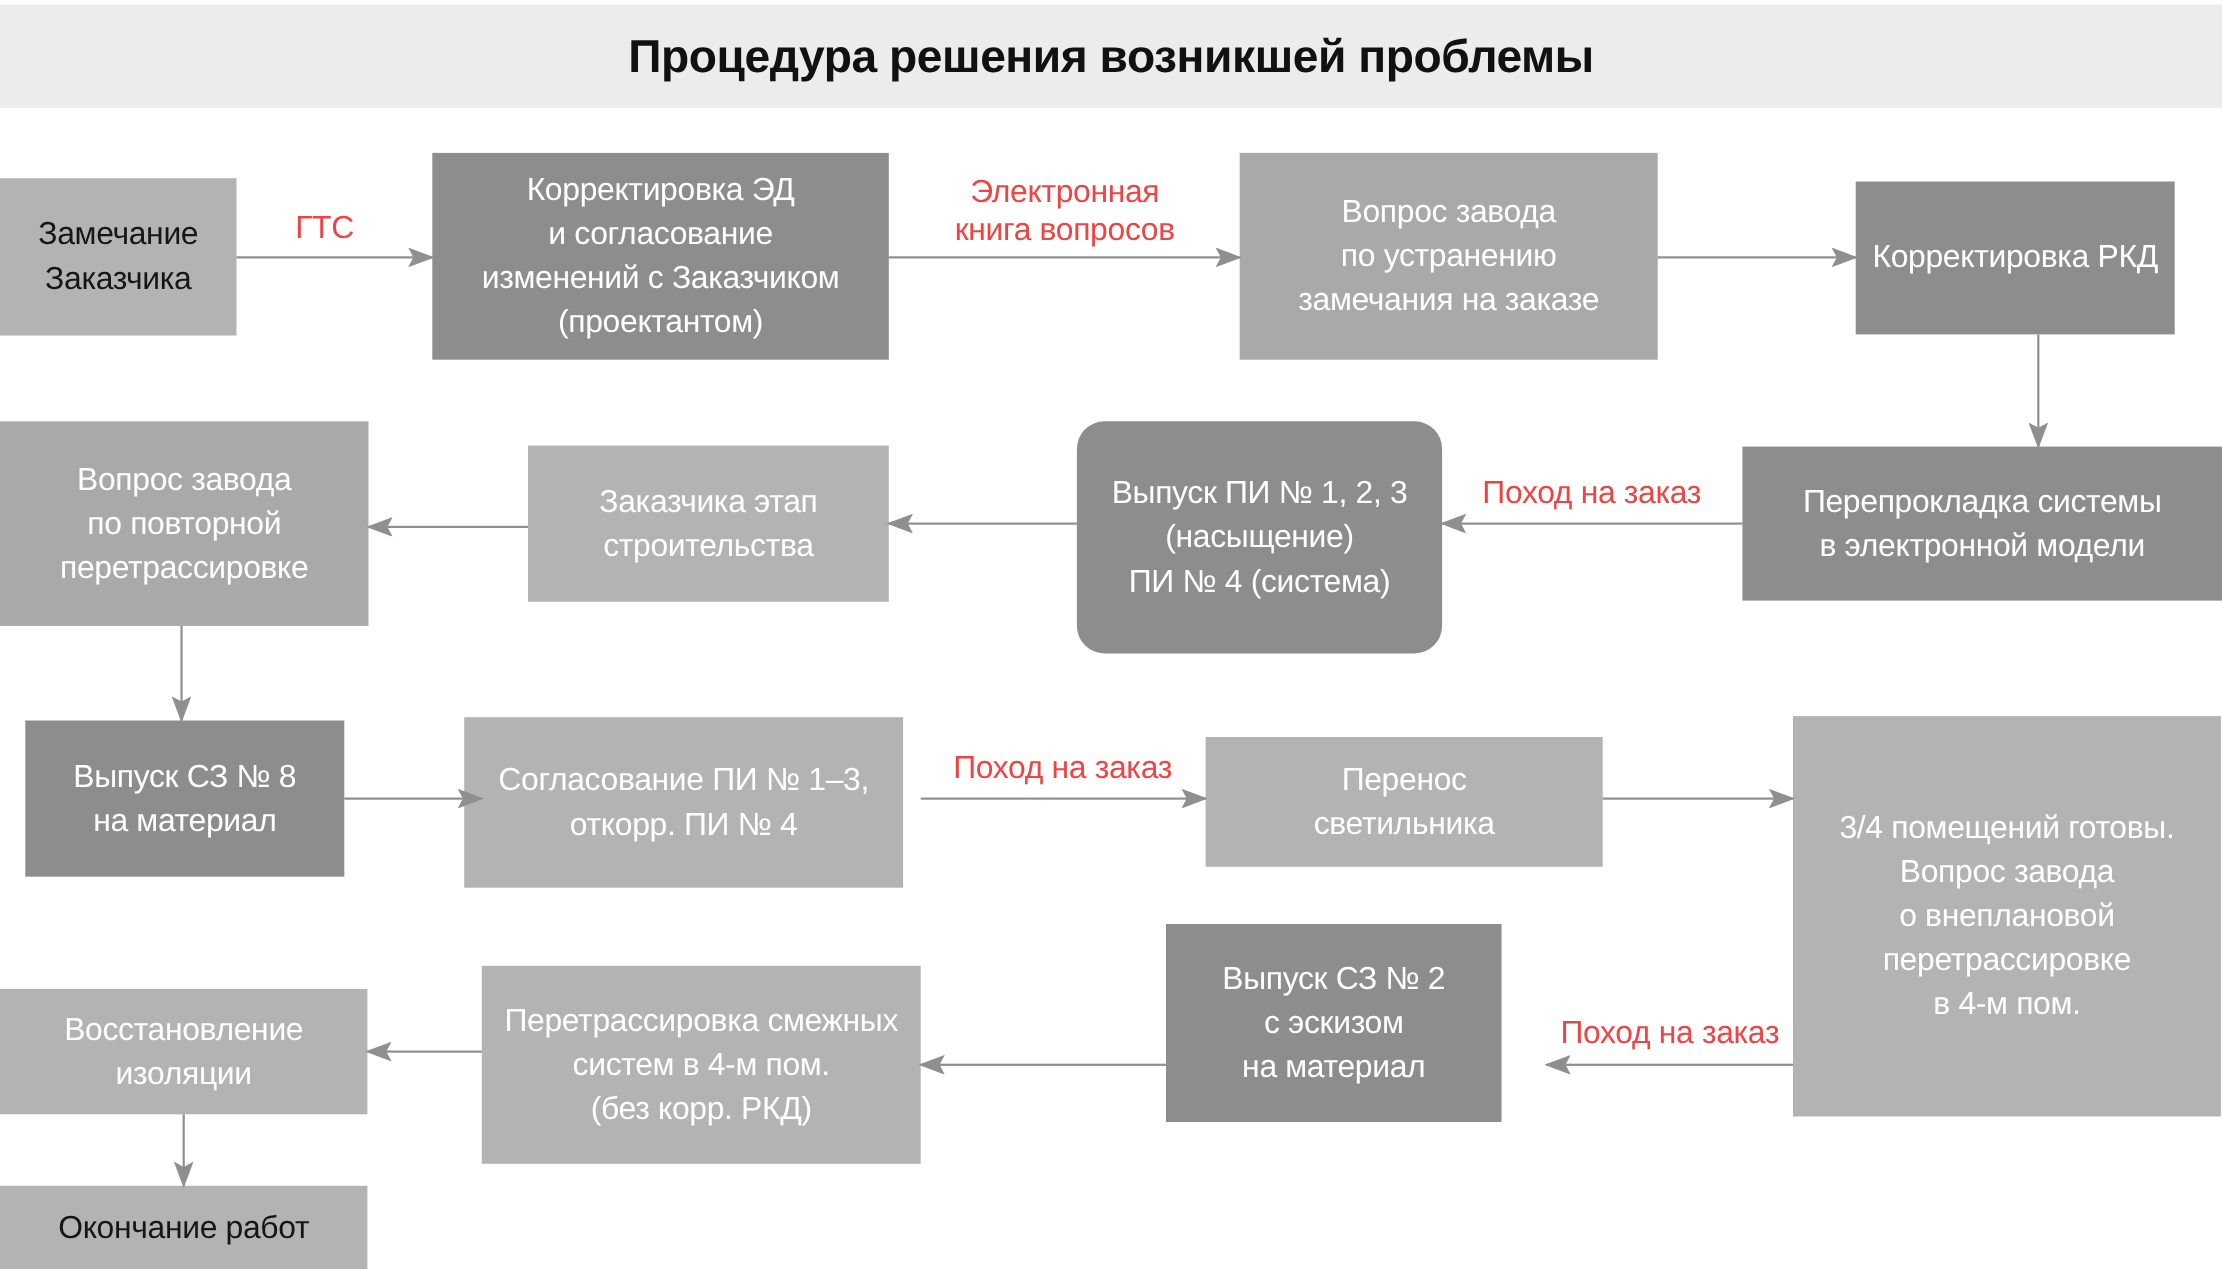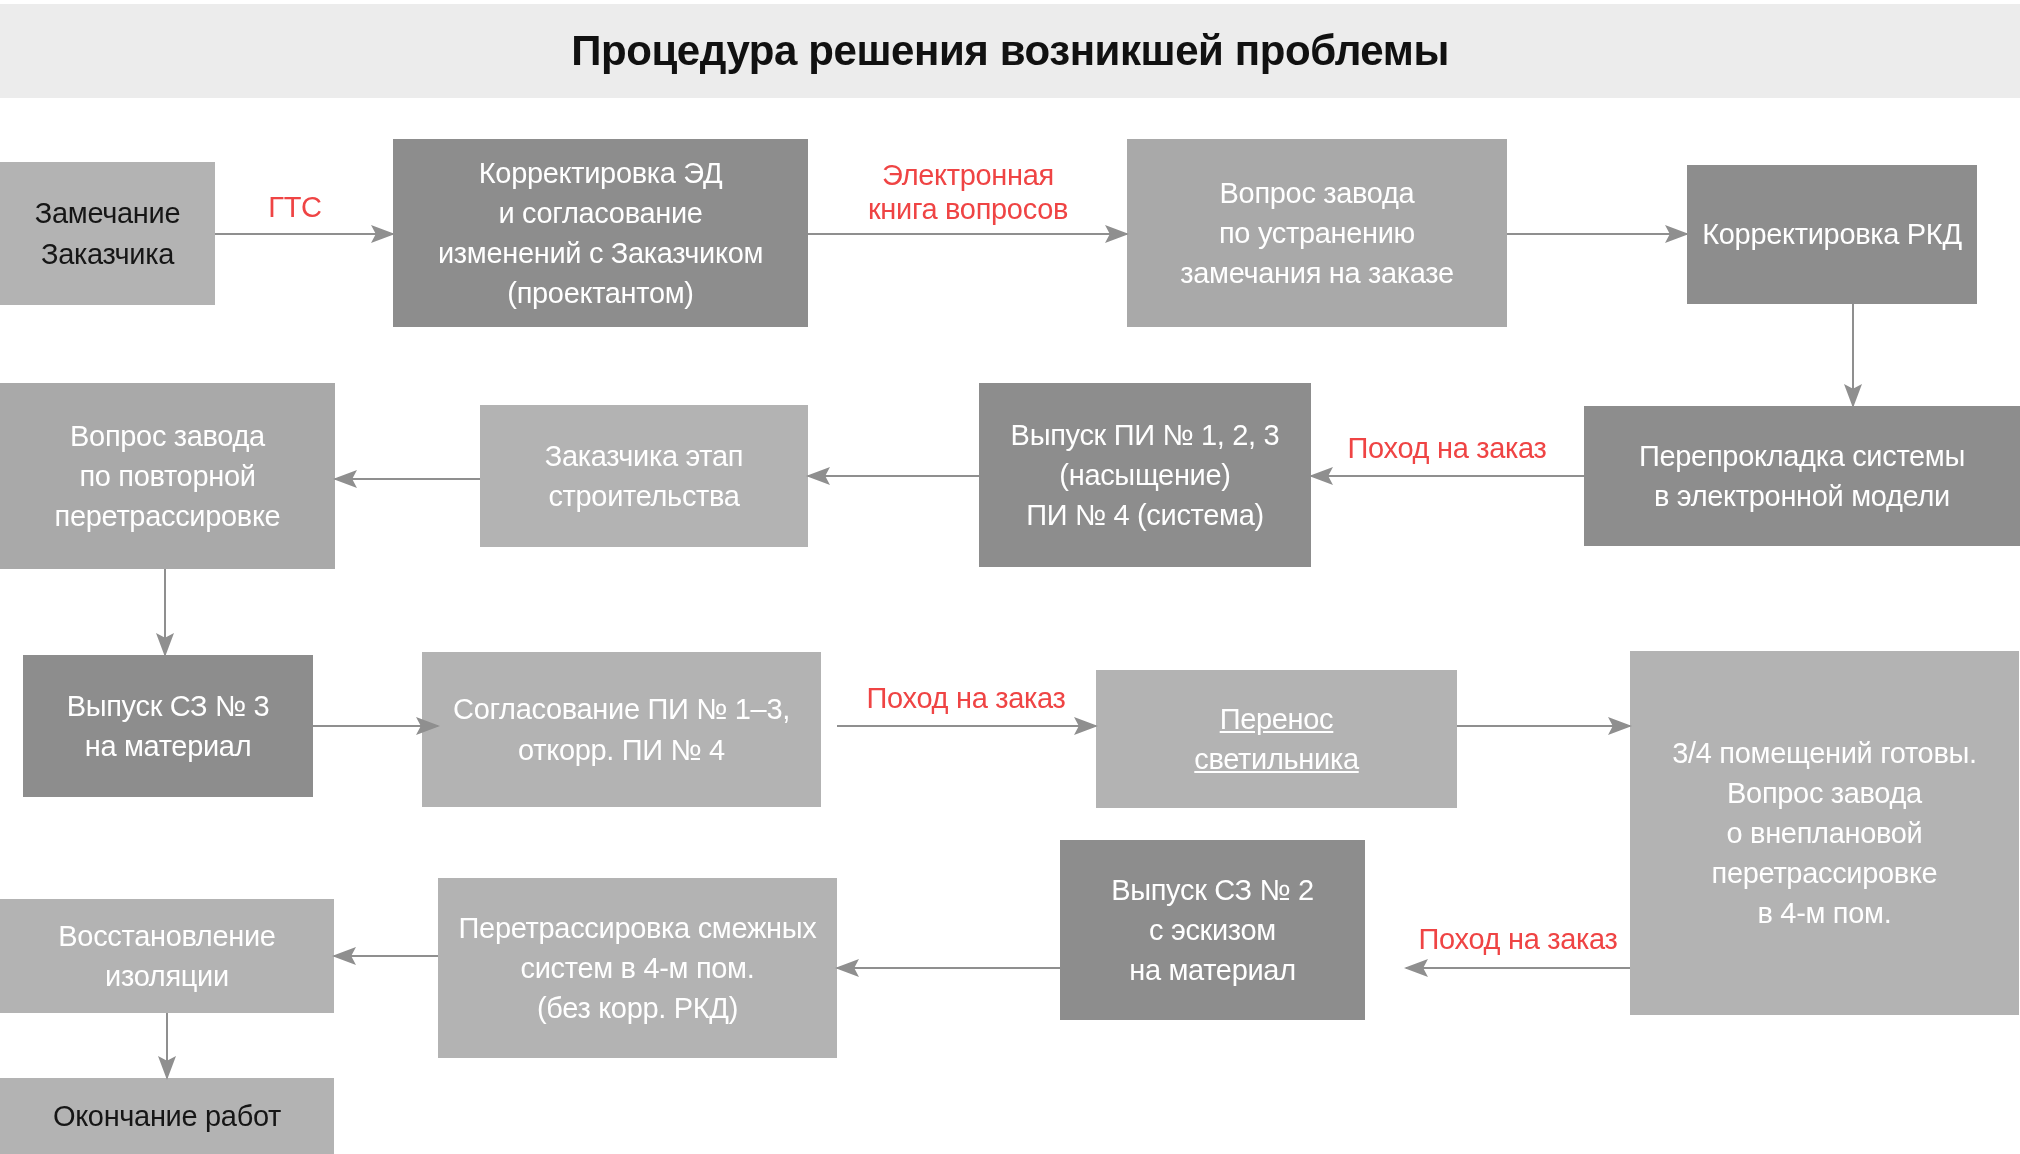--- a/index.html
+++ b/index.html
@@ -54,31 +54,31 @@
   <div class="node medium" style="left:1127px;top:139px;width:380px;height:188px;">Вопрос завода
 по устранению
 замечания на заказе</div>
   <div class="node dark" style="left:1687px;top:165px;width:290px;height:139px;">Корректировка РКД</div>
 
   <div class="node medium" style="left:0;top:383px;width:335px;height:186px;">Вопрос завода
 по повторной
 перетрассировке</div>
   <div class="node light" style="left:480px;top:405px;width:328px;height:142px;">Заказчика этап
 строительства</div>
-  <div class="node dark" style="left:979px;top:383px;width:332px;height:184px;">Выпуск ПИ № 1, 2, 3
+  <div class="node dark" style="left:979px;top:383px;width:332px;height:211px;border-radius:25px;">Выпуск ПИ № 1, 2, 3
 (насыщение)
 ПИ № 4 (система)</div>
   <div class="node dark" style="left:1584px;top:406px;width:436px;height:140px;">Перепрокладка системы
 в электронной модели</div>
 
-  <div class="node dark" style="left:23px;top:655px;width:290px;height:142px;">Выпуск СЗ № 3
+  <div class="node dark" style="left:23px;top:655px;width:290px;height:142px;">Выпуск СЗ № 8
 на материал</div>
   <div class="node light" style="left:422px;top:652px;width:399px;height:155px;">Согласование ПИ № 1–3,
 откорр. ПИ № 4</div>
-  <div class="node light" style="left:1096px;top:670px;width:361px;height:138px;text-decoration:underline;">Перенос
+  <div class="node light" style="left:1096px;top:670px;width:361px;height:118px;">Перенос
 светильника</div>
   <div class="node light" style="left:1630px;top:651px;width:389px;height:364px;">3/4 помещений готовы.
 Вопрос завода
 о внеплановой
 перетрассировке
 в 4-м пом.</div>
 
   <div class="node light" style="left:0;top:899px;width:334px;height:114px;">Восстановление
 изоляции</div>
   <div class="node light" style="left:438px;top:878px;width:399px;height:180px;">Перетрассировка смежных

